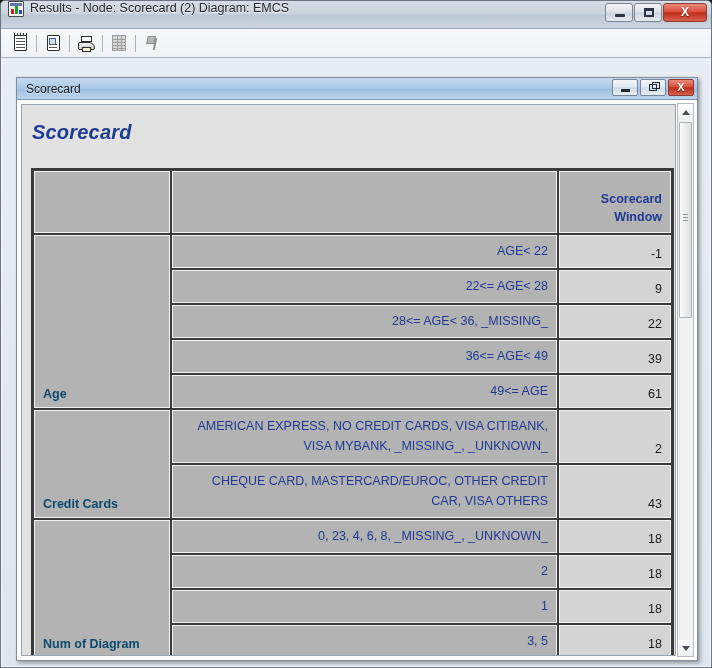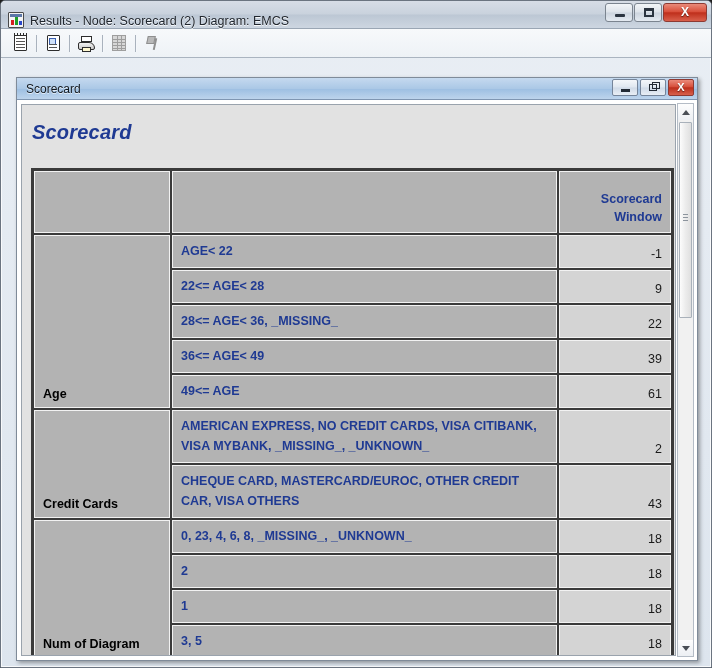--- a/index.html
+++ b/index.html
@@ -23,21 +23,21 @@
     overflow: hidden;
   }
 
   
   #title-bar {
     position: relative;
     height: 27px;
     background: linear-gradient(180deg,#d7dde6 0%, #c9d2dd 48%, #bcc7d4 52%, #cdd6e1 100%);
     border-bottom: 1px solid #9aa6b4;
     border-radius: 4px 4px 0 0;
-    display: flex; align-items: flex-end;
+    display: flex; align-items: flex-start;
   }
   #app-icon {
     width: 16px; height: 16px; margin-left: 7px; margin-right: 6px;
     flex: none; position: relative;
     background: #f4f4f4;
     border: 1px solid #4a4a4a;
     border-radius: 1px;
     box-sizing: border-box;
   }
   #app-icon::before {
@@ -301,34 +301,35 @@
   th.hdr-points {
     color: #1f3a93;
     font-weight: bold;
     text-align: right;
     vertical-align: bottom;
     line-height: 1.45;
     background: #b3b3b3;
   }
   td.cat {
     background: #b3b3b3;
-    color: #000000;
+    color: #0c4a6e;
     font-weight: bold;
     vertical-align: top;
     padding-top: 9px;
     border: 1px solid #f2f2f2;
   }
   td.lvl {
     background: #b3b3b3;
     color: #1f3a93;
-    font-weight: bold;
+    font-weight: normal;
     vertical-align: top;
     padding-top: 9px;
     line-height: 1.6;
     border: 1px solid #f2f2f2;
+    text-align: right;
   }
   td.pts {
     background: #d4d4d4;
     color: #1a1a1a;
     text-align: right;
     vertical-align: bottom;
     font-weight: normal;
     border: 1px solid #f2f2f2;
   }
   tr.r-tall td { height: 36px; margin-top: 32px; }

